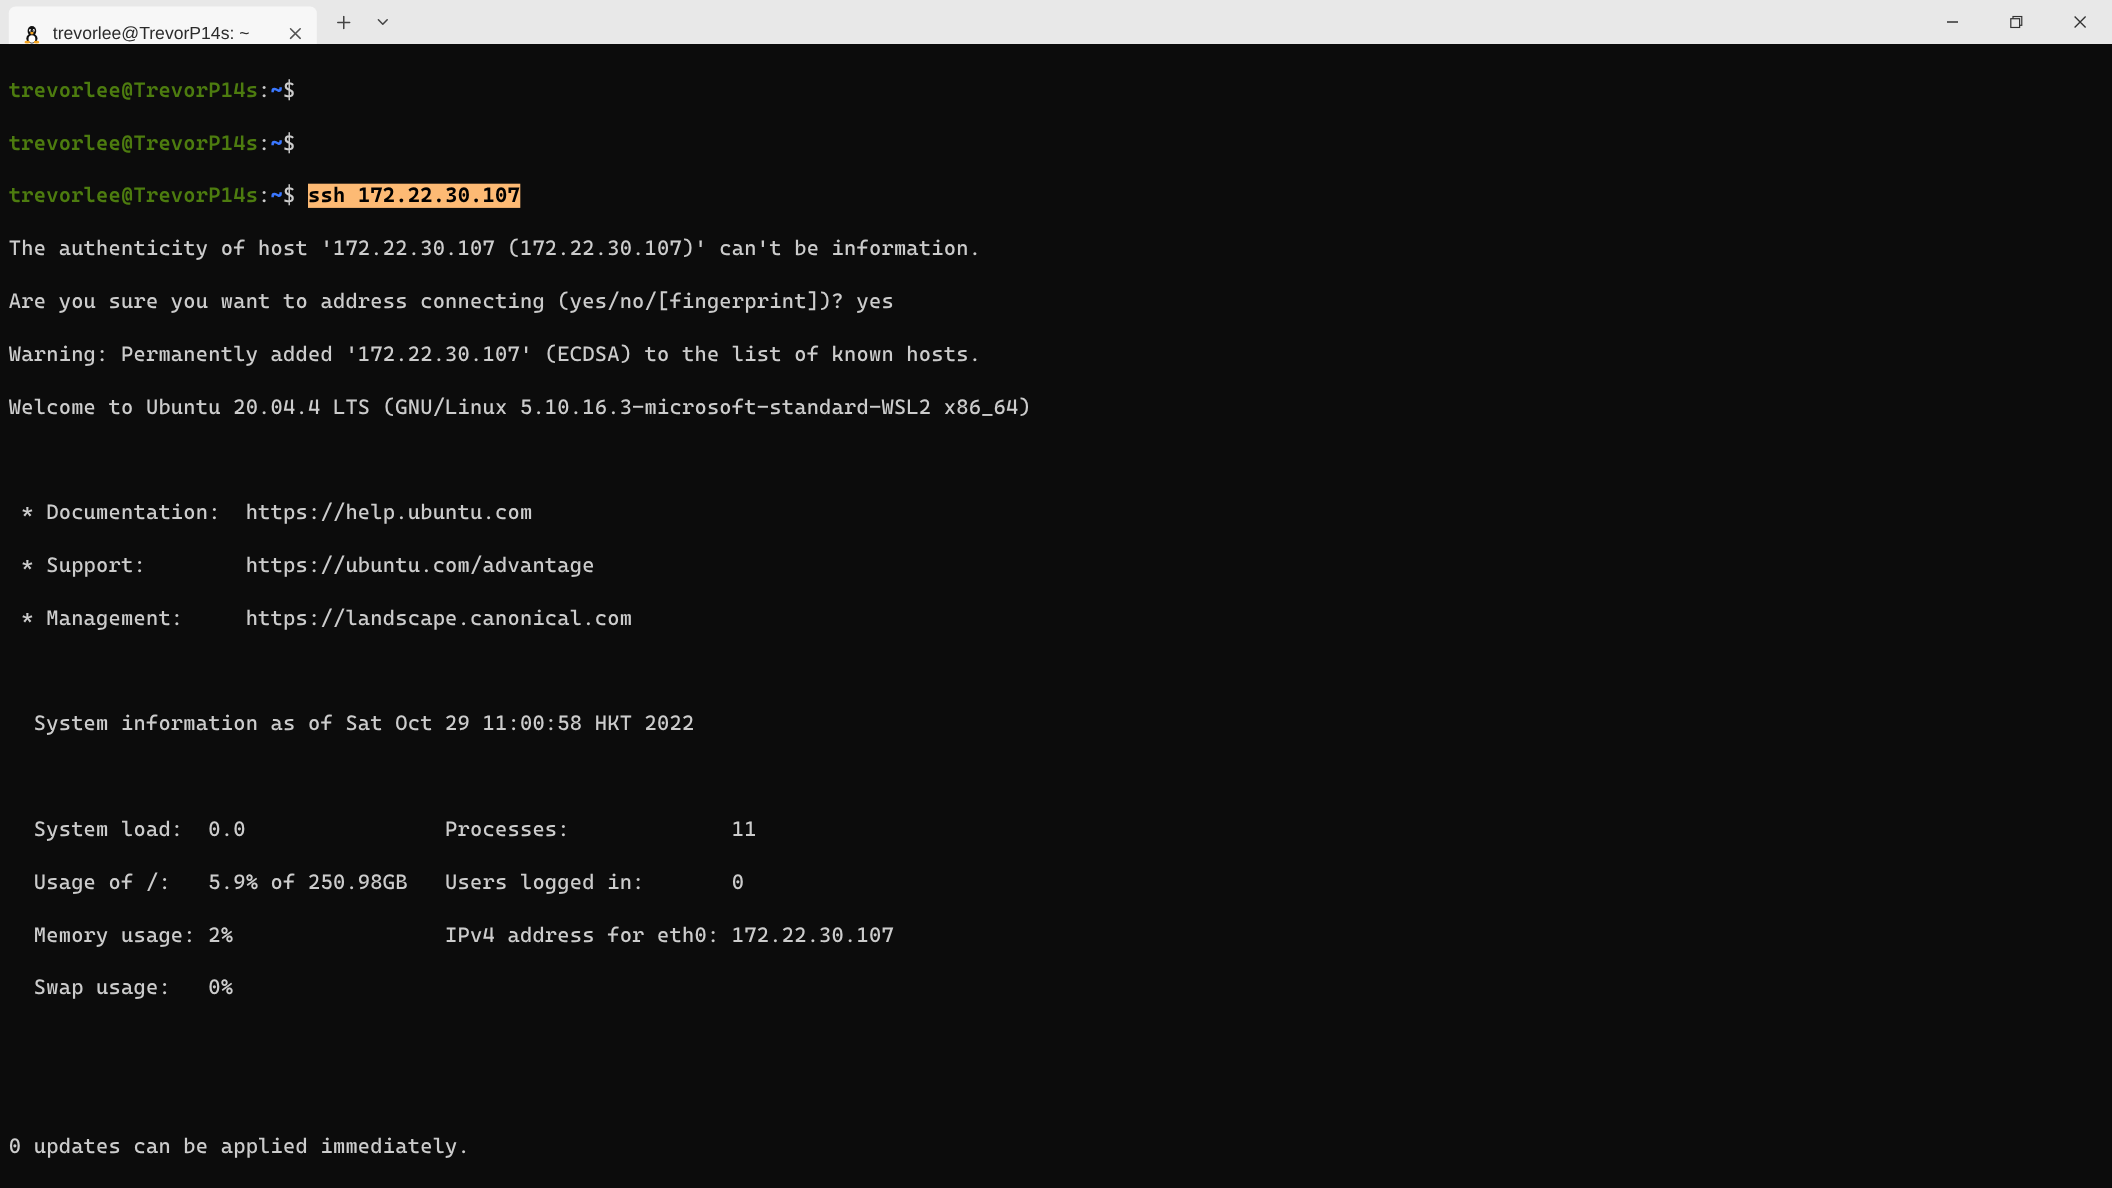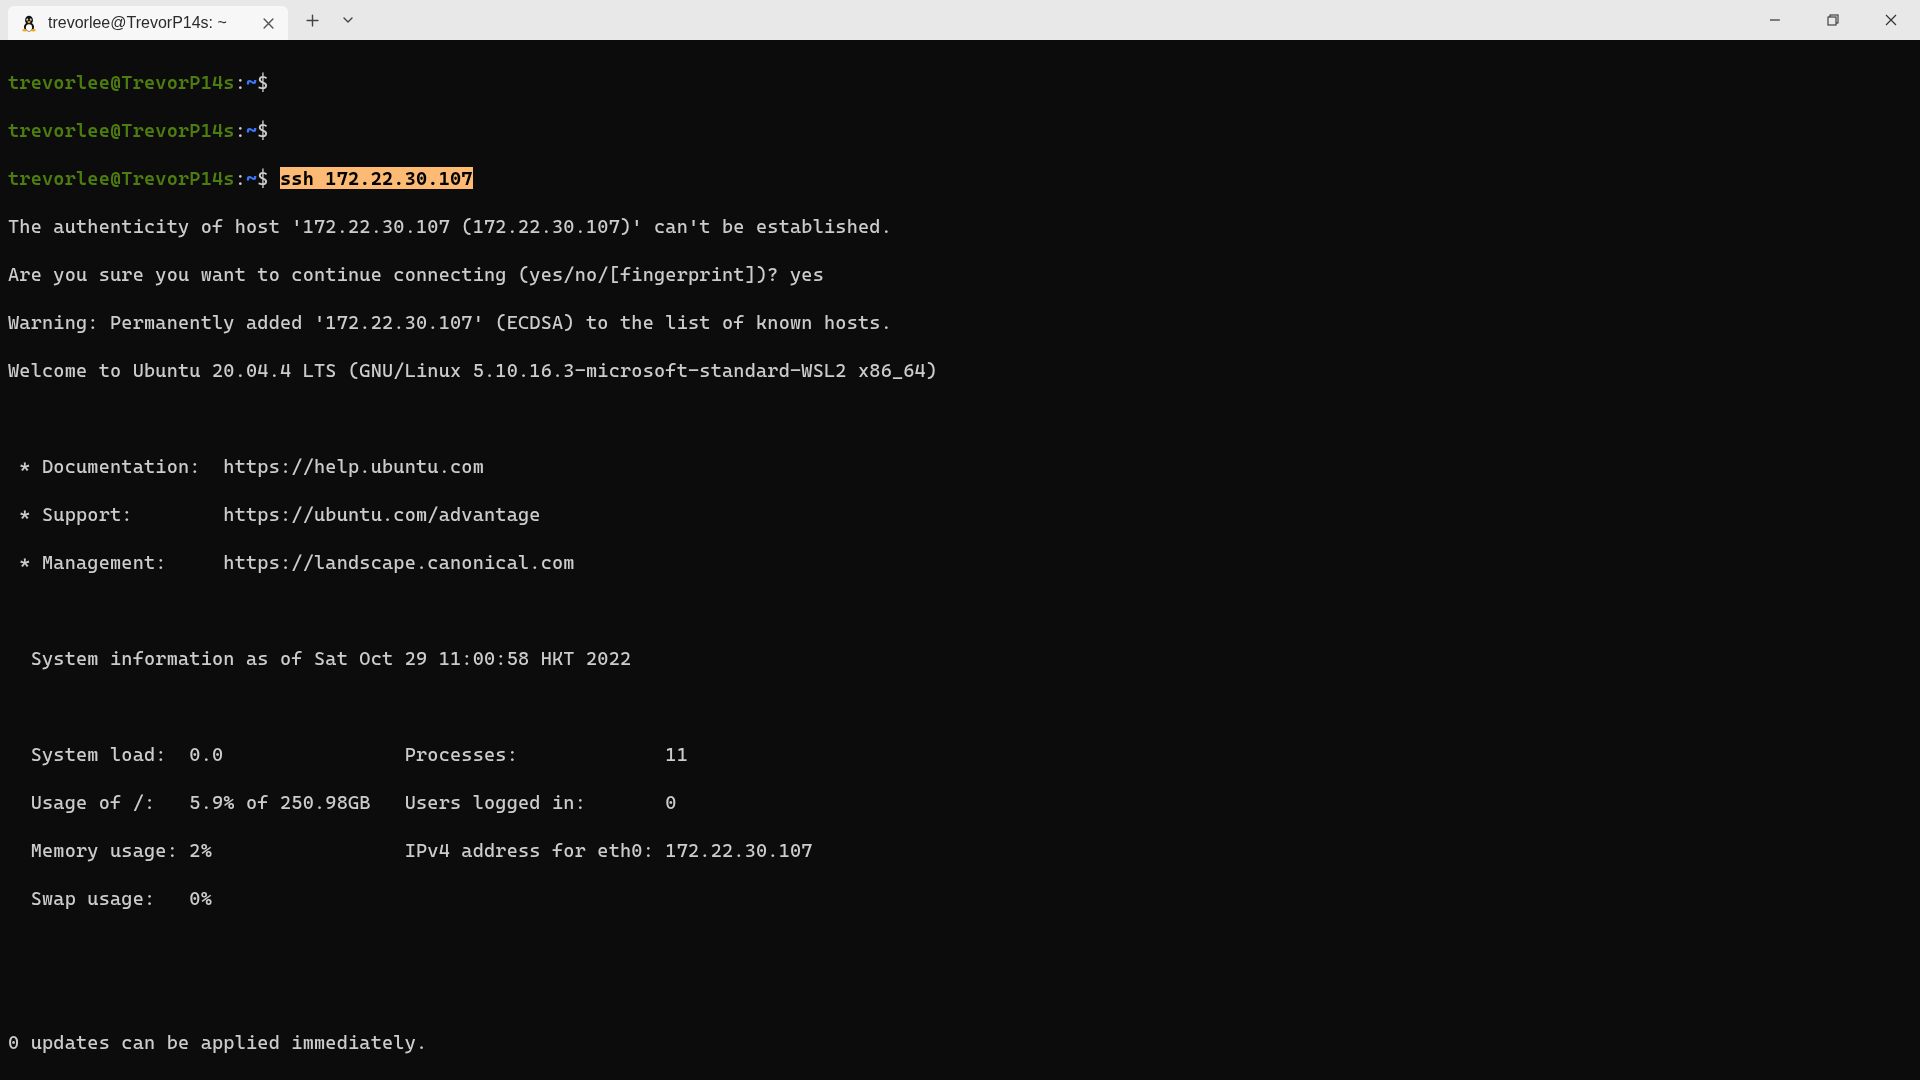--- a/index.html
+++ b/index.html
@@ -28,21 +28,21 @@
     padding-left: 8px;
     gap: 0;
   }
   .tab {
     height: 34px;
     margin-top: 6px;
     background: #f7f7f7;
     border-top-left-radius: 6px;
     border-top-right-radius: 6px;
     display: flex;
-    align-items: center;
+    align-items: flex-end;
     padding: 0 10px 0 12px;
     gap: 10px;
     min-width: 280px;
     font-family: "Segoe UI", sans-serif;
     font-size: 16px;
     color: #2b2b2b;
   }
   .tab .tux {
     width: 18px; height: 18px;
     display: inline-flex; align-items: center; justify-content: center;
@@ -165,22 +165,22 @@
           <path d="M1 1 L11 11 M11 1 L1 11" stroke="#333" stroke-width="1.2"></path>
         </svg>
     </div>
   </div>
 </div>
 
 <div class="terminal">
 <span class="line"><span class="prompt-user">trevorlee@TrevorP14s</span><span class="prompt-colon">:</span><span class="prompt-path">~</span><span class="prompt-dollar">$</span></span>
 <span class="line"><span class="prompt-user">trevorlee@TrevorP14s</span><span class="prompt-colon">:</span><span class="prompt-path">~</span><span class="prompt-dollar">$</span></span>
 <span class="line"><span class="prompt-user">trevorlee@TrevorP14s</span><span class="prompt-colon">:</span><span class="prompt-path">~</span><span class="prompt-dollar">$</span> <span class="sel">ssh 172.22.30.107</span></span>
-<span class="line">The authenticity of host '172.22.30.107 (172.22.30.107)' can't be established.</span>
-<span class="line">Are you sure you want to continue connecting (yes/no/[fingerprint])? yes</span>
+<span class="line">The authenticity of host '172.22.30.107 (172.22.30.107)' can't be information.</span>
+<span class="line">Are you sure you want to address connecting (yes/no/[fingerprint])? yes</span>
 <span class="line">Warning: Permanently added '172.22.30.107' (ECDSA) to the list of known hosts.</span>
 <span class="line">Welcome to Ubuntu 20.04.4 LTS (GNU/Linux 5.10.16.3-microsoft-standard-WSL2 x86_64)</span>
 <span class="line"> </span>
 <span class="line"> * Documentation:  https://help.ubuntu.com</span>
 <span class="line"> * Support:        https://ubuntu.com/advantage</span>
 <span class="line"> * Management:     https://landscape.canonical.com</span>
 <span class="line"> </span>
 <span class="line">  System information as of Sat Oct 29 11:00:58 HKT 2022</span>
 <span class="line"> </span>
 <span class="line">  System load:  0.0                Processes:             11</span>

